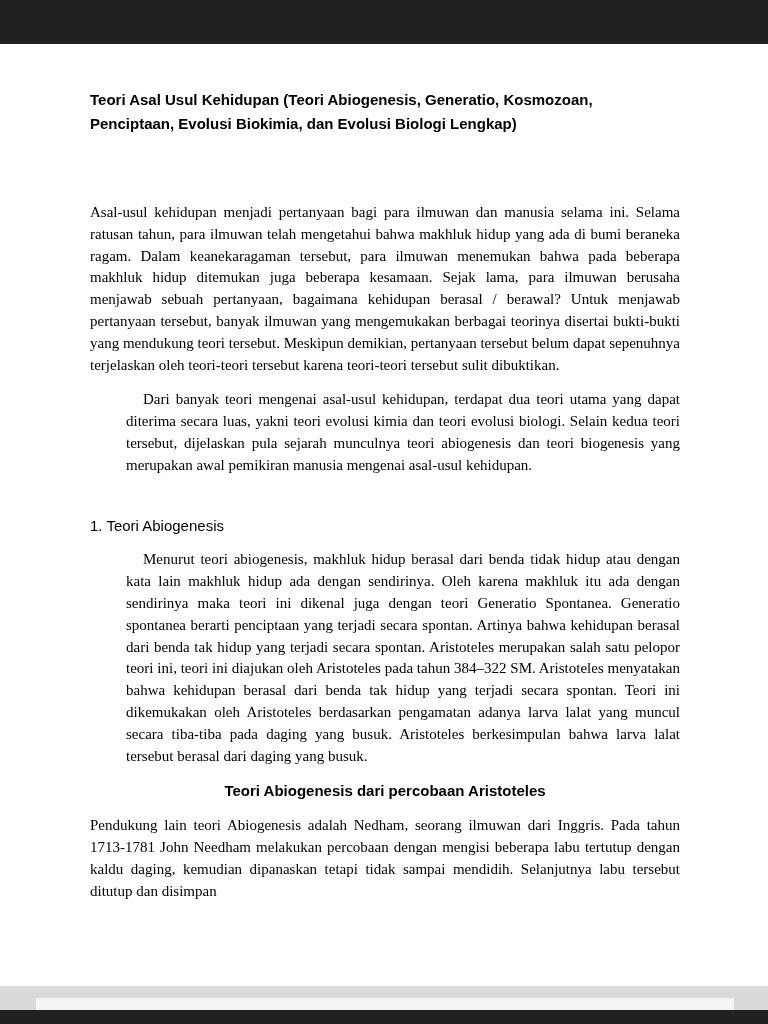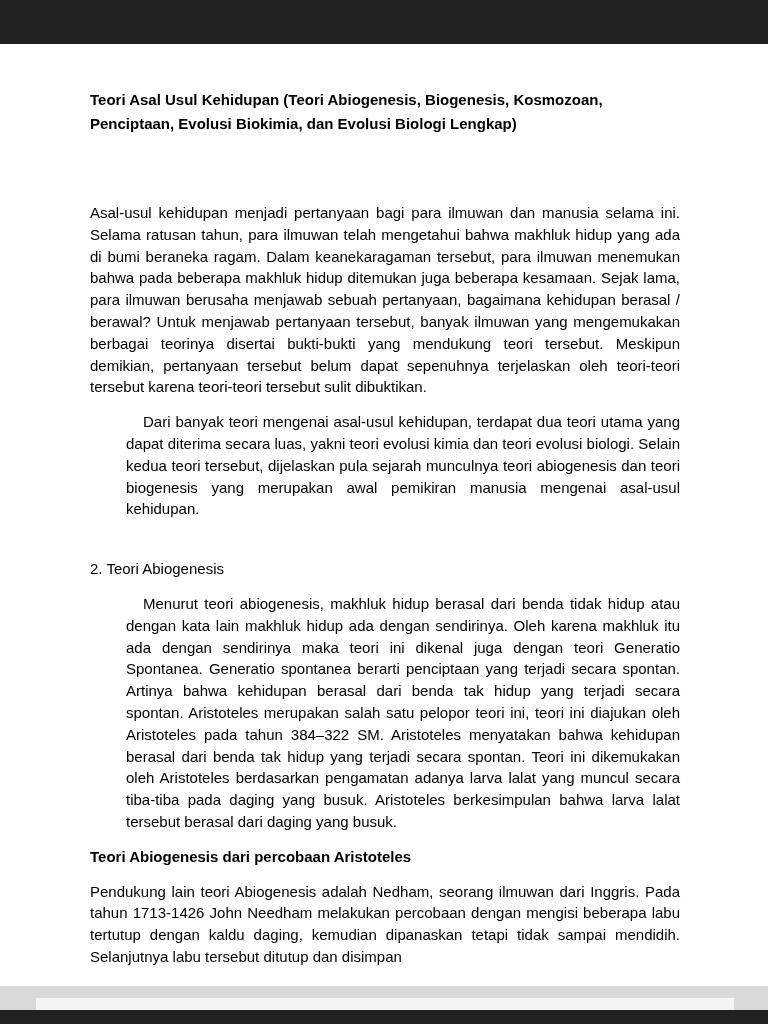--- a/index.html
+++ b/index.html
@@ -35,38 +35,40 @@
     font-weight: bold;
     font-size: 15px;
     line-height: 20px;
     white-space: pre;
   }
   .para {
     font-size: 15px;
     line-height: 21.8px;
     text-align: justify;
     margin-top: 13px;
+    font-family: Liberation Serif, serif;
   }
   .para.first {
     margin-top: 66px;
   }
   .para.indent {
     text-indent: 17px;
     margin-left: 36px;
   }
   .section-heading {
     font-size: 15px;
     line-height: 21.8px;
     margin-top: 38px;
   }
   .sub-heading {
     font-size: 15px;
     line-height: 21.8px;
     font-weight: bold;
     margin-top: 13px;
+    text-align: center;
   }
   .page-gap {
     height: 24px;
     background: #d9d9d9;
     position: relative;
   }
   .next-page-edge {
     position: absolute;
     left: 36px;
     right: 34px;
@@ -78,33 +80,33 @@
     height: 14px;
     background: #212121;
   }
 </style>
 </head>
 <body>
 
 <div class="viewer-top-bar"></div>
 
 <div class="page">
-  <div class="doc-title">Teori Asal Usul Kehidupan (Teori Abiogenesis, Biogenesis, Kosmozoan, Penciptaan, Evolusi Biokimia, dan Evolusi Biologi Lengkap)</div>
+  <div class="doc-title">Teori Asal Usul Kehidupan (Teori Abiogenesis, Generatio, Kosmozoan, Penciptaan, Evolusi Biokimia, dan Evolusi Biologi Lengkap)</div>
 
 
   <div class="para first">Asal-usul kehidupan menjadi pertanyaan bagi para ilmuwan dan manusia selama ini. Selama ratusan tahun, para ilmuwan telah mengetahui bahwa makhluk hidup yang ada di bumi beraneka ragam. Dalam keanekaragaman tersebut, para ilmuwan menemukan bahwa pada beberapa makhluk hidup ditemukan juga beberapa kesamaan. Sejak lama, para ilmuwan berusaha menjawab sebuah pertanyaan, bagaimana kehidupan berasal / berawal? Untuk menjawab pertanyaan tersebut, banyak ilmuwan yang mengemukakan berbagai teorinya disertai bukti-bukti yang mendukung teori tersebut. Meskipun demikian, pertanyaan tersebut belum dapat sepenuhnya terjelaskan oleh teori-teori tersebut karena teori-teori tersebut sulit dibuktikan.</div>
 
   <div class="para indent">Dari banyak teori mengenai asal-usul kehidupan, terdapat dua teori utama yang dapat diterima secara luas, yakni teori evolusi kimia dan teori evolusi biologi. Selain kedua teori tersebut, dijelaskan pula sejarah munculnya teori abiogenesis dan teori biogenesis yang merupakan awal pemikiran manusia mengenai asal-usul kehidupan.</div>
 
-  <div class="section-heading">2. Teori Abiogenesis</div>
+  <div class="section-heading">1. Teori Abiogenesis</div>
 
   <div class="para indent">Menurut teori abiogenesis, makhluk hidup berasal dari benda tidak hidup atau dengan kata lain makhluk hidup ada dengan sendirinya. Oleh karena makhluk itu ada dengan sendirinya maka teori ini dikenal juga dengan teori Generatio Spontanea.  Generatio spontanea berarti penciptaan yang terjadi secara spontan. Artinya bahwa kehidupan berasal dari benda tak hidup yang terjadi secara spontan. Aristoteles merupakan salah satu pelopor teori ini, teori ini diajukan oleh Aristoteles pada tahun 384–322 SM. Aristoteles menyatakan bahwa kehidupan berasal dari benda tak hidup yang terjadi secara spontan. Teori ini dikemukakan oleh Aristoteles berdasarkan pengamatan adanya larva lalat yang muncul secara tiba-tiba pada daging yang busuk. Aristoteles berkesimpulan bahwa larva lalat tersebut berasal dari daging yang busuk.</div>
 
   <div class="sub-heading">Teori Abiogenesis dari percobaan Aristoteles</div>
 
-  <div class="para">Pendukung lain teori Abiogenesis adalah Nedham, seorang ilmuwan dari Inggris. Pada tahun 1713-1426 John Needham melakukan percobaan dengan mengisi beberapa labu tertutup dengan kaldu daging, kemudian dipanaskan tetapi tidak sampai mendidih. Selanjutnya labu tersebut ditutup dan disimpan</div>
+  <div class="para">Pendukung lain teori Abiogenesis adalah Nedham, seorang ilmuwan dari Inggris. Pada tahun 1713-1781 John Needham melakukan percobaan dengan mengisi beberapa labu tertutup dengan kaldu daging, kemudian dipanaskan tetapi tidak sampai mendidih. Selanjutnya labu tersebut ditutup dan disimpan</div>
 </div>
 
 <div class="page-gap">
   <div class="next-page-edge"></div>
 </div>
 
 <div class="viewer-bottom-bar"></div>
 
 </body></html>

